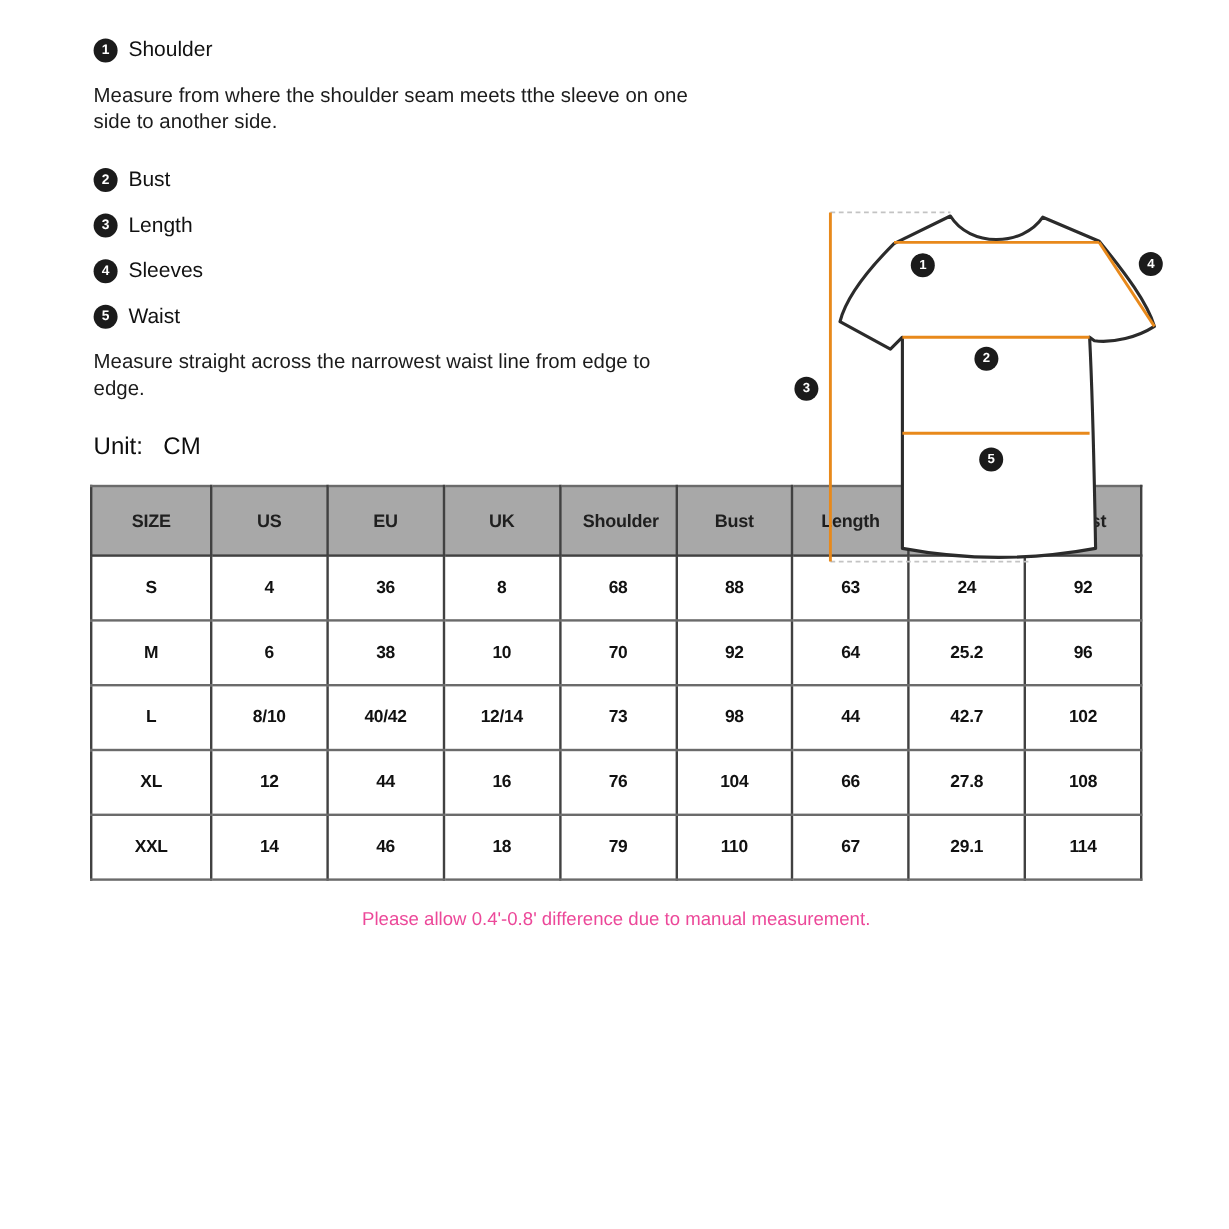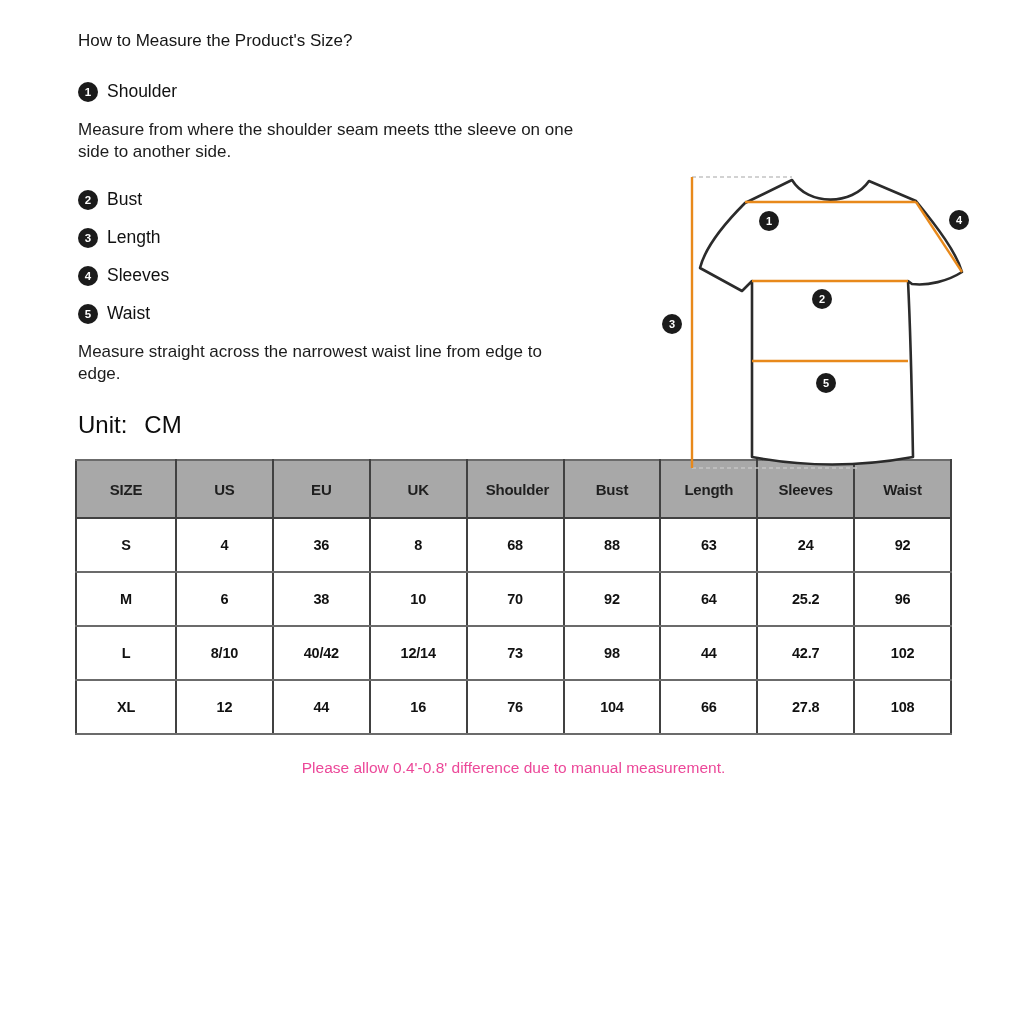--- a/index.html
+++ b/index.html
@@ -17,21 +17,21 @@
     font-size: 11.5px; font-weight: 700;
     display: inline-flex; align-items: center; justify-content: center;
     flex: 0 0 auto;
   }
   .sec-title { font-size: 17.5px; font-weight: 500; color: #111111; }
   .sec-desc {
     font-size: 17px; line-height: 21.5px; font-weight: 400;
     margin: 0 0 27px 0; white-space: pre-line; color: #1c1c1c;
   }
 
-  .unit { display: flex; gap: 17px; align-items: flex-start; margin: 12px 0 0 0; font-size: 24px; color: #0d0d0d; }
+  .unit { display: flex; gap: 17px; align-items: flex-start; margin: 12px 0 0 0; font-size: 20px; color: #0d0d0d; }
 
   table.size-table {
     border-collapse: collapse; table-layout: fixed;
     width: 877px; margin: 20px 0 0 -3px;
   }
   table.size-table col.c0 { width: 100px; }
   table.size-table th, table.size-table td {
     border-left: 2px solid #414141; border-right: 2px solid #414141;
     border-top: 2px solid #6b6b6b; border-bottom: 2px solid #6b6b6b;
     text-align: center; vertical-align: middle; padding: 18px;
@@ -61,21 +61,20 @@
   .m3 { left: 22px;  top: 164px; }
   .m4 { left: 309px; top: 60px; }
   .m5 { left: 176px; top: 223px; }
 </style>
 </head>
 <body>
 
 <div class="page">
 
   <div class="content">
-    <h1 class="title">How to Measure the Product's Size?</h1>
 
     <div class="section">
       <div class="sec-head">
         <span class="badge">1</span>
         <span class="sec-title">Shoulder</span>
       </div>
       <p class="sec-desc">Measure from where the shoulder seam meets tthe sleeve on one
 side to another side.</p>
     </div>
 
@@ -176,20 +175,31 @@
         <tr>
           <td>XL</td>
           <td>12</td>
           <td>44</td>
           <td>16</td>
           <td>76</td>
           <td>104</td>
           <td>66</td>
           <td>27.8</td>
           <td>108</td>
+        </tr>
+        <tr>
+          <td>XXL</td>
+          <td>14</td>
+          <td>46</td>
+          <td>18</td>
+          <td>79</td>
+          <td>110</td>
+          <td>67</td>
+          <td>29.1</td>
+          <td>114</td>
         </tr>
       </tbody>
     </table>
 
     <p class="footnote">Please allow 0.4'-0.8' difference due to manual measurement.</p>
   </div>
 
   <div class="diagram">
     <svg width="384" height="340" viewBox="0 0 384 340">
 

